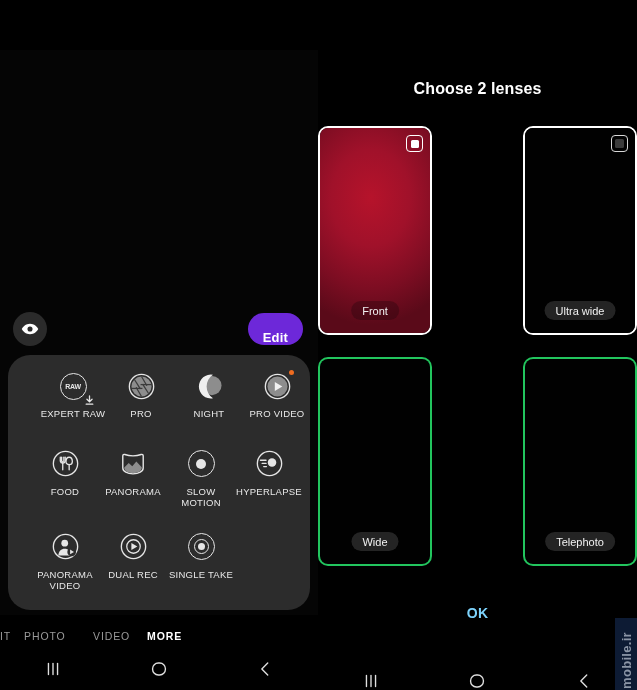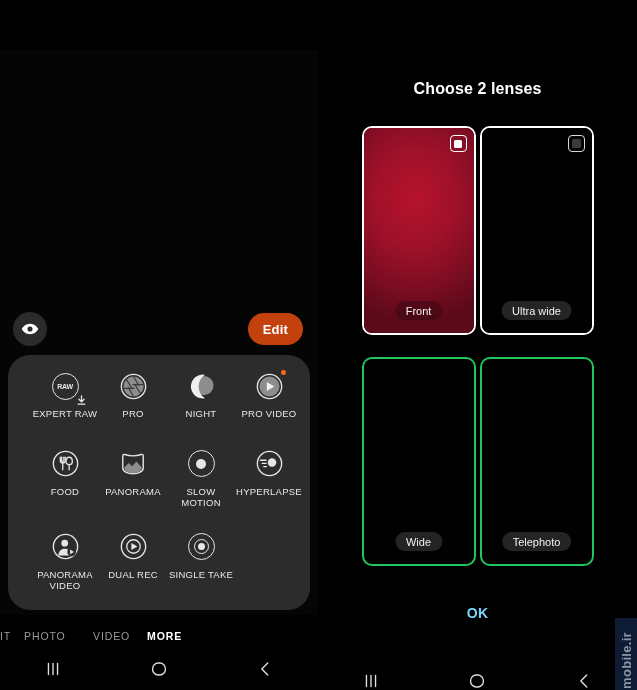--- a/index.html
+++ b/index.html
@@ -23,22 +23,22 @@
     background:#050505;
   }
   #eye-button {
     position:absolute; left:13px; top:312px;
     width:34px; height:34px; border-radius:50%;
     background:#2b2b2b; display:flex; align-items:center; justify-content:center;
   }
   #edit-button {
     position:absolute; right:15px; top:313px;
     height:32px; padding:0 15px; border-radius:16px;
-    background:#c2410c; color:#fff; font-size:13px; font-weight:bold;
-    display:flex; align-items:center; justify-content:center;
+    background:#6d28d9; color:#fff; font-size:13px; font-weight:bold;
+    display:flex; align-items:flex-end; justify-content:center;
     letter-spacing:.2px;
   }
 
   
   #mode-sheet {
     position:absolute; left:8px; top:355px; width:302px; height:255px;
     background:#2c2c2c; border-radius:22px;
     padding-top:16px;
   }
   .mode-item {
@@ -48,21 +48,21 @@
   .mode-icon {
     width:30px; height:30px; position:relative;
     display:flex; align-items:center; justify-content:center;
     margin-bottom:7px;
   }
   .mode-label {
     font-size:9.5px; color:#e8e8e8; text-align:center; line-height:11.5px;
     letter-spacing:.25px; white-space:pre-line;
   }
   .mode-row { display:flex; width:100%; }
-  .mode-row.row1 { margin-top:0; }
+  .mode-row.row1 { margin-top:0;margin-left:8px; }
   .mode-row.row2 { margin-top:29px; }
   .mode-row.row3 { margin-top:23px; }
   .mode-slot { width:68px; display:flex; justify-content:center; }
   .mode-slot.s0 { margin-left:23px; }
 
   
   .circ {
     width:27px; height:27px; border-radius:50%;
     border:1.4px solid #e6e6e6; display:flex;
     align-items:center; justify-content:center; position:relative;
@@ -95,21 +95,21 @@
   
   #right-panel {
     position:absolute; left:318px; top:12px; width:319px; height:690px; background:#000;
   }
   #lens-title {
     position:absolute; left:0; top:68px; width:319px;
     text-align:center; color:#fff; font-size:16px; font-weight:bold;
     letter-spacing:.1px;
   }
   .lens-grid { position:absolute; left:0; top:114px; width:319px; }
-  .lens-row { display:flex; justify-content:center; gap:4px; }
+  .lens-row { display:flex; justify-content:space-between; gap:4px; }
   .lens-row.second { margin-top:22px; }
 
   .lens-tile {
     position:relative; width:114px; height:209px; border-radius:10px;
     overflow:hidden; background:#000;
   }
   .lens-tile.selected {
     border:2px solid #fff;
   }
   .lens-tile.unselected-frame {

